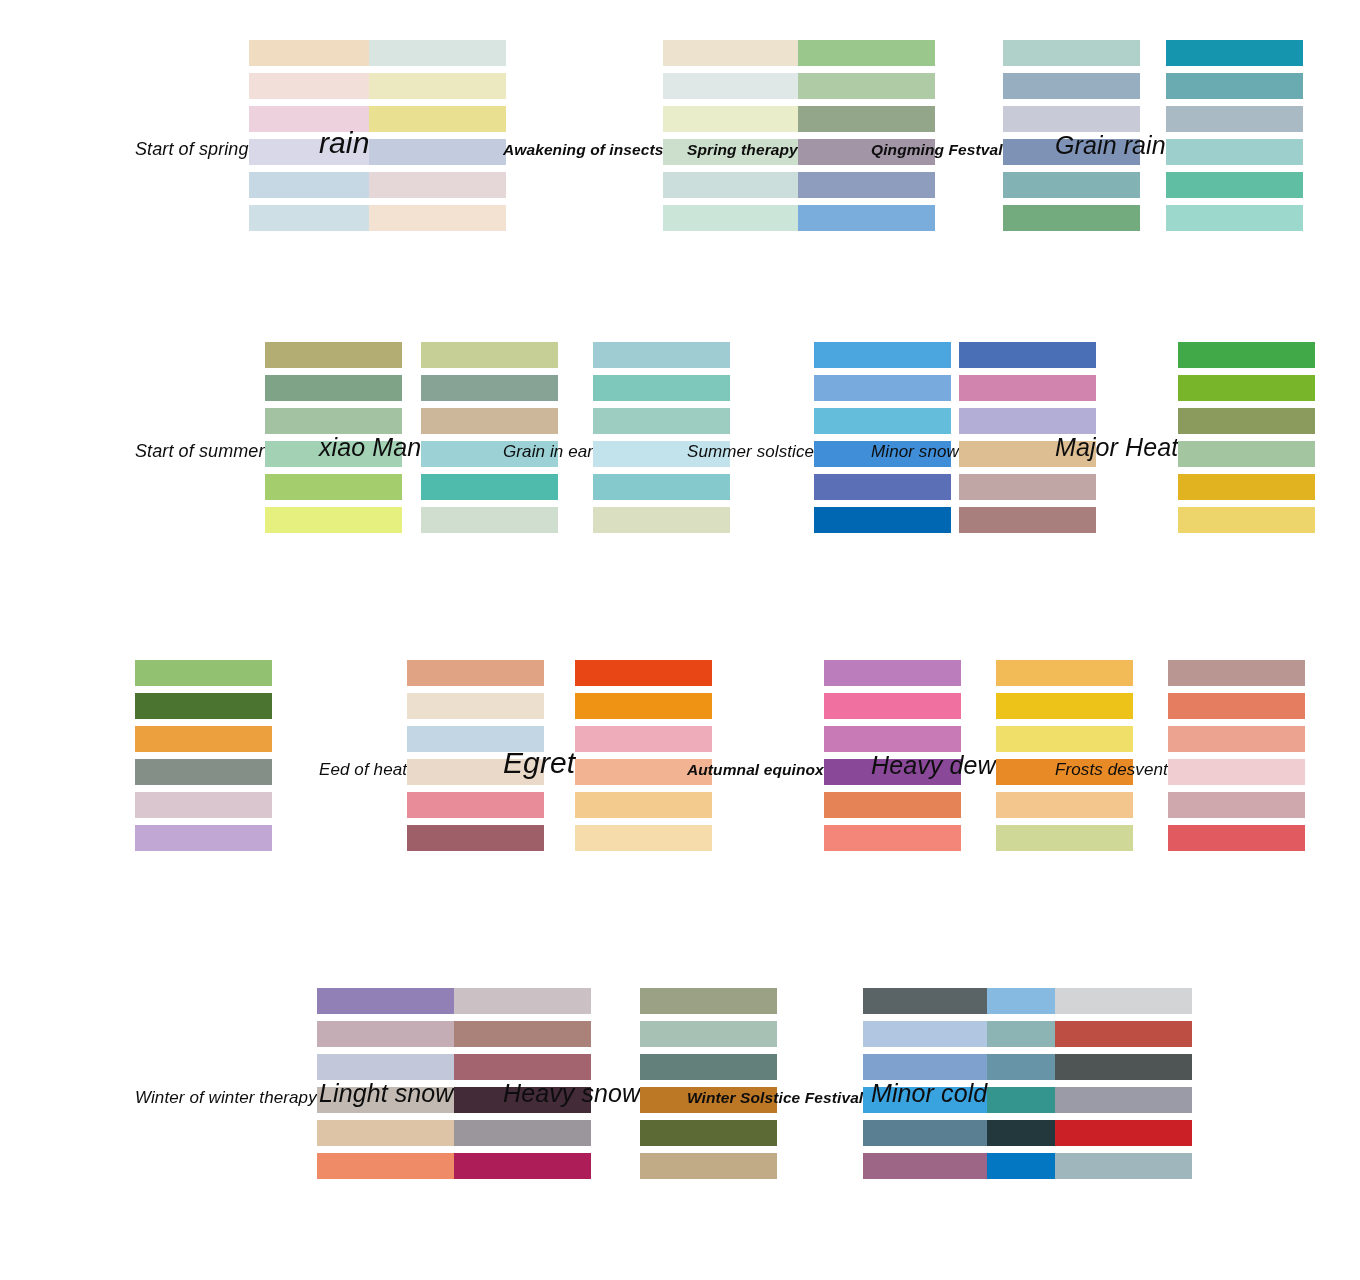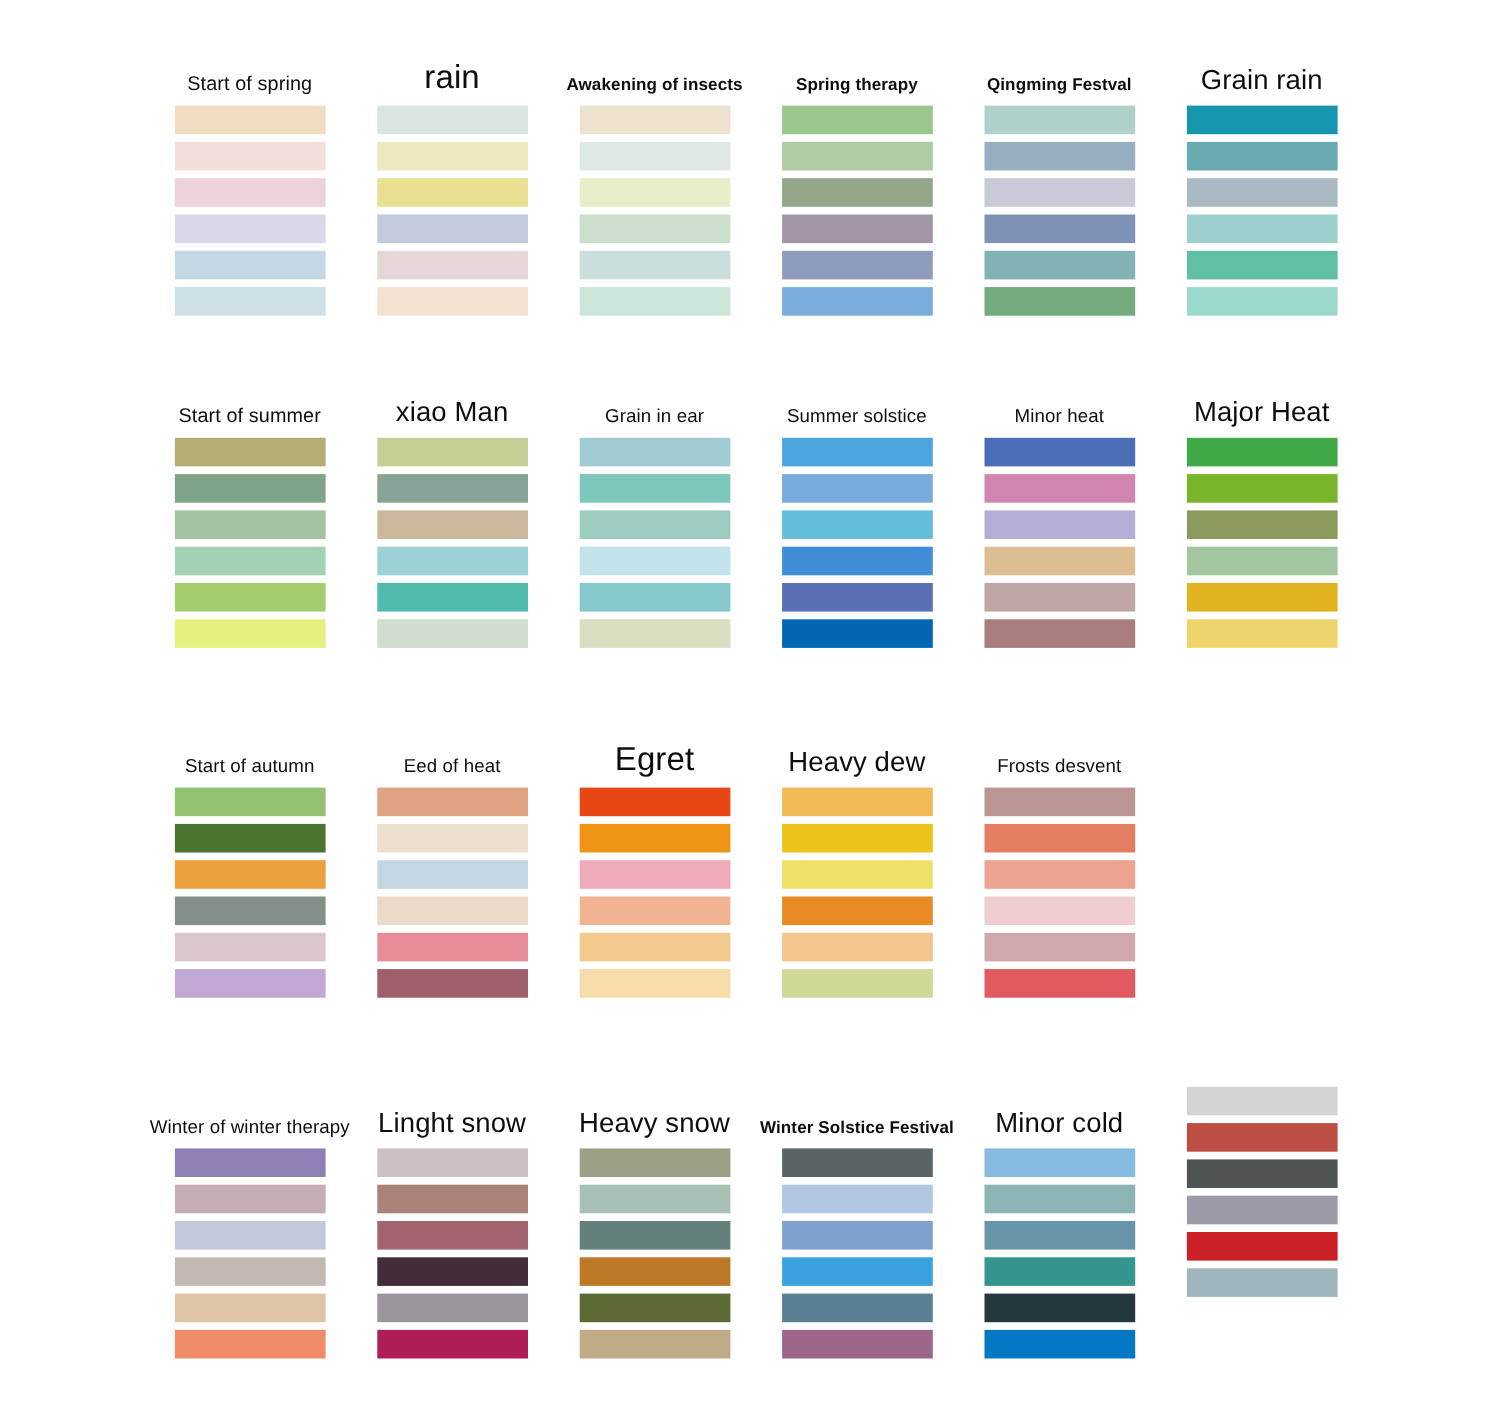--- a/index.html
+++ b/index.html
@@ -32,22 +32,23 @@
   #row-0 { top: 30px; }
   #row-1 { top: 332px; }
   #row-2 { top: 650px; }
   #row-3 { top: 978px; }
 
   .palette-col {
     position: relative;
     width: 184px;
     box-sizing: border-box;
     display: flex;
-    flex-direction: column;
+    flex-direction: row;
     align-items: center;
+    font-style: italic;
   }
   
   #row-0 .palette-col:first-child,
   #row-1 .palette-col:first-child,
   #row-2 .palette-col:first-child,
   #row-3 .palette-col:first-child { margin-left: 135px; }
 
   .palette-title {
     white-space: nowrap;
     font-weight: 500;
@@ -217,21 +218,21 @@
           <div class="swatch" style="background: rgb(75, 166, 223);"></div>
           <div class="swatch" style="background: rgb(120, 170, 221);"></div>
           <div class="swatch" style="background: rgb(99, 189, 219);"></div>
           <div class="swatch" style="background: rgb(63, 142, 215);"></div>
           <div class="swatch" style="background: rgb(90, 111, 181);"></div>
           <div class="swatch" style="background: rgb(0, 103, 179);"></div>
         </div>
       </div>
       <div class="palette-col size-m">
         <div class="title-wrap">
-          <div class="palette-title">Minor heat</div>
+          <div class="palette-title">Minor snow</div>
         </div>
         <div class="swatch-stack">
           <div class="swatch" style="background: rgb(74, 111, 182);"></div>
           <div class="swatch" style="background: rgb(209, 133, 174);"></div>
           <div class="swatch" style="background: rgb(179, 174, 213);"></div>
           <div class="swatch" style="background: rgb(221, 190, 147);"></div>
           <div class="swatch" style="background: rgb(192, 166, 164);"></div>
           <div class="swatch" style="background: rgb(168, 127, 124);"></div>
         </div>
       </div>
@@ -244,23 +245,20 @@
           <div class="swatch" style="background: rgb(121, 181, 42);"></div>
           <div class="swatch" style="background: rgb(139, 154, 93);"></div>
           <div class="swatch" style="background: rgb(163, 198, 160);"></div>
           <div class="swatch" style="background: rgb(226, 179, 32);"></div>
           <div class="swatch" style="background: rgb(238, 213, 107);"></div>
         </div>
       </div>
     </div>
     <div class="palette-row" id="row-2">
       <div class="palette-col size-m">
-        <div class="title-wrap">
-          <div class="palette-title">Start of autumn</div>
-        </div>
         <div class="swatch-stack">
           <div class="swatch" style="background: rgb(146, 194, 113);"></div>
           <div class="swatch" style="background: rgb(75, 116, 48);"></div>
           <div class="swatch" style="background: rgb(237, 161, 62);"></div>
           <div class="swatch" style="background: rgb(132, 144, 135);"></div>
           <div class="swatch" style="background: rgb(218, 198, 207);"></div>
           <div class="swatch" style="background: rgb(193, 167, 211);"></div>
         </div>
       </div>
       <div class="palette-col size-m">
@@ -282,20 +280,33 @@
         </div>
         <div class="swatch-stack">
           <div class="swatch" style="background: rgb(233, 70, 22);"></div>
           <div class="swatch" style="background: rgb(239, 147, 20);"></div>
           <div class="swatch" style="background: rgb(238, 172, 186);"></div>
           <div class="swatch" style="background: rgb(242, 179, 146);"></div>
           <div class="swatch" style="background: rgb(244, 203, 142);"></div>
           <div class="swatch" style="background: rgb(247, 220, 171);"></div>
         </div>
       </div>
+      <div class="palette-col size-xs">
+        <div class="title-wrap">
+          <div class="palette-title">Autumnal equinox</div>
+        </div>
+        <div class="swatch-stack">
+          <div class="swatch" style="background: rgb(187, 125, 188);"></div>
+          <div class="swatch" style="background: rgb(240, 113, 159);"></div>
+          <div class="swatch" style="background: rgb(200, 122, 182);"></div>
+          <div class="swatch" style="background: rgb(138, 72, 152);"></div>
+          <div class="swatch" style="background: rgb(229, 131, 87);"></div>
+          <div class="swatch" style="background: rgb(243, 134, 120);"></div>
+        </div>
+      </div>
       <div class="palette-col size-l">
         <div class="title-wrap">
           <div class="palette-title">Heavy dew</div>
         </div>
         <div class="swatch-stack">
           <div class="swatch" style="background: rgb(242, 187, 87);"></div>
           <div class="swatch" style="background: rgb(238, 195, 25);"></div>
           <div class="swatch" style="background: rgb(240, 224, 106);"></div>
           <div class="swatch" style="background: rgb(232, 138, 38);"></div>
           <div class="swatch" style="background: rgb(242, 198, 140);"></div>

